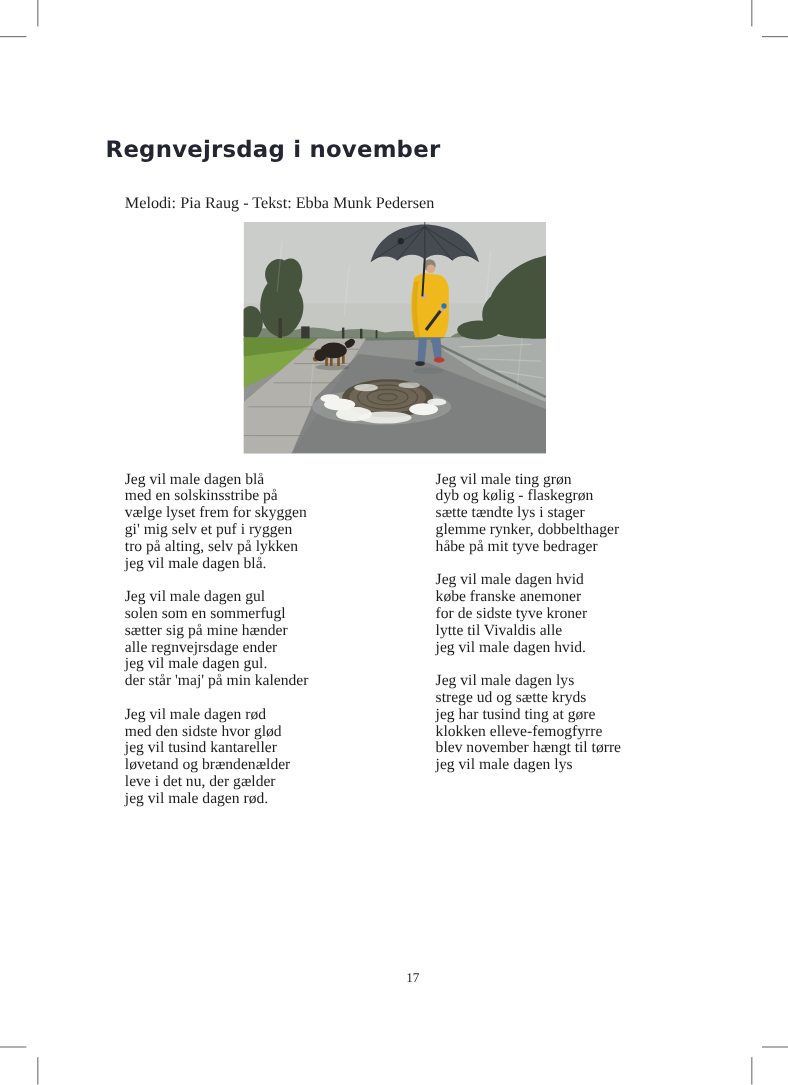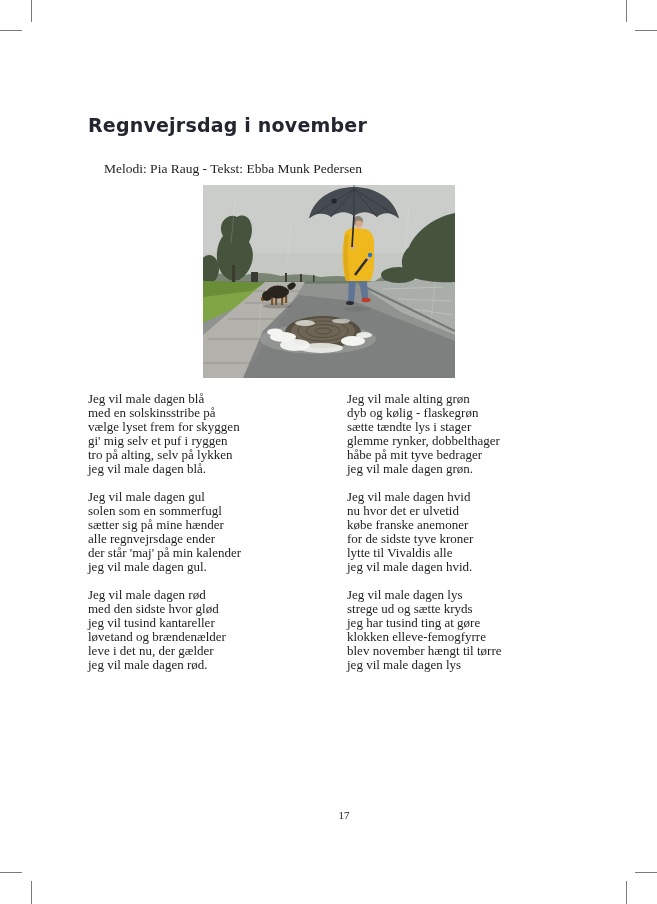--- a/index.html
+++ b/index.html
@@ -19,21 +19,21 @@
   h1.title{position:absolute;left:88px;top:114px;margin:0;
     font-family:"DejaVu Sans", sans-serif;font-weight:700;font-size:19px;
     letter-spacing:.2px;color:var(--title-color,#232530);}
   p.credits{position:absolute;left:88px;top:145px;margin:16px;
     font-size:13.5px;color:#1e1e1e;}
 
   figure.photo{position:absolute;left:203px;top:185px;width:252px;height:193px;margin:0;
     line-height:0;}
   figure.photo svg{display:block;}
 
-  .lyrics-col{position:absolute;top:392px;width:250px;font-size:13px;line-height:14px;}
+  .lyrics-col{position:absolute;top:392px;width:250px;font-size:13px;line-height:14px;margin-left:16px;}
   .lyrics-col.left{left:88px;}
   .lyrics-col.right{left:347px;}
   .stanza{margin:0 0 14px 0;}
   .stanza span{display:block;white-space:nowrap;}
 
   .page-number{position:absolute;left:0;right:0;top:809px;text-align:center;
     font-size:11px;color:#222;padding-left:31px;}
 </style>
 </head>
 <body>
@@ -198,44 +198,42 @@
         <span>vælge lyset frem for skyggen</span>
         <span>gi' mig selv et puf i ryggen</span>
         <span>tro på alting, selv på lykken</span>
         <span>jeg vil male dagen blå.</span>
       </p>
       <p class="stanza">
         <span>Jeg vil male dagen gul</span>
         <span>solen som en sommerfugl</span>
         <span>sætter sig på mine hænder</span>
         <span>alle regnvejrsdage ender</span>
+        <span>jeg vil male dagen gul.</span>
         <span>der står 'maj' på min kalender</span>
-        <span>jeg vil male dagen gul.</span>
       </p>
       <p class="stanza">
         <span>Jeg vil male dagen rød</span>
         <span>med den sidste hvor glød</span>
         <span>jeg vil tusind kantareller</span>
         <span>løvetand og brændenælder</span>
         <span>leve i det nu, der gælder</span>
         <span>jeg vil male dagen rød.</span>
       </p>
     </div>
   <div class="lyrics-col right">
       <p class="stanza">
-        <span>Jeg vil male alting grøn</span>
+        <span>Jeg vil male ting grøn</span>
         <span>dyb og kølig - flaskegrøn</span>
         <span>sætte tændte lys i stager</span>
         <span>glemme rynker, dobbelthager</span>
         <span>håbe på mit tyve bedrager</span>
-        <span>jeg vil male dagen grøn.</span>
       </p>
       <p class="stanza">
         <span>Jeg vil male dagen hvid</span>
-        <span>nu hvor det er ulvetid</span>
         <span>købe franske anemoner</span>
         <span>for de sidste tyve kroner</span>
         <span>lytte til Vivaldis alle</span>
         <span>jeg vil male dagen hvid.</span>
       </p>
       <p class="stanza">
         <span>Jeg vil male dagen lys</span>
         <span>strege ud og sætte kryds</span>
         <span>jeg har tusind ting at gøre</span>
         <span>klokken elleve-femogfyrre</span>

